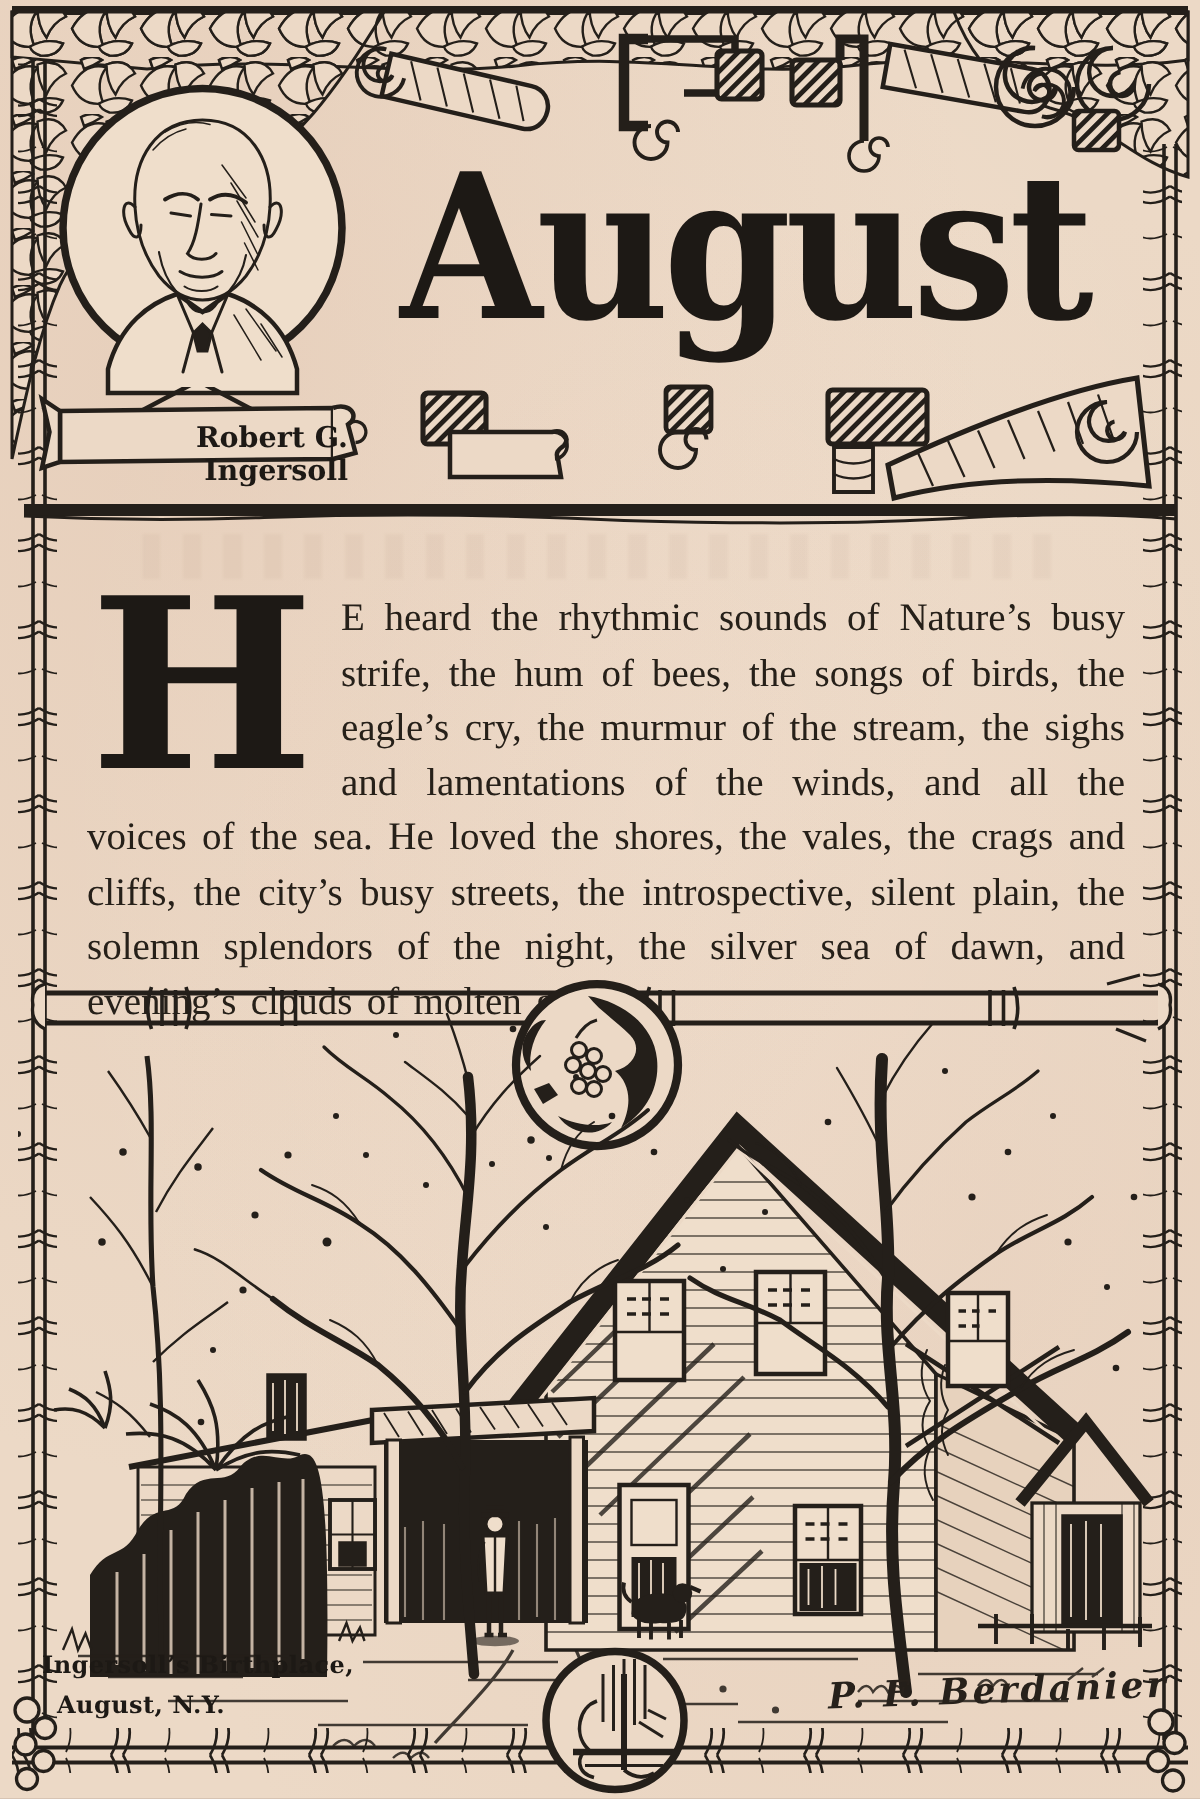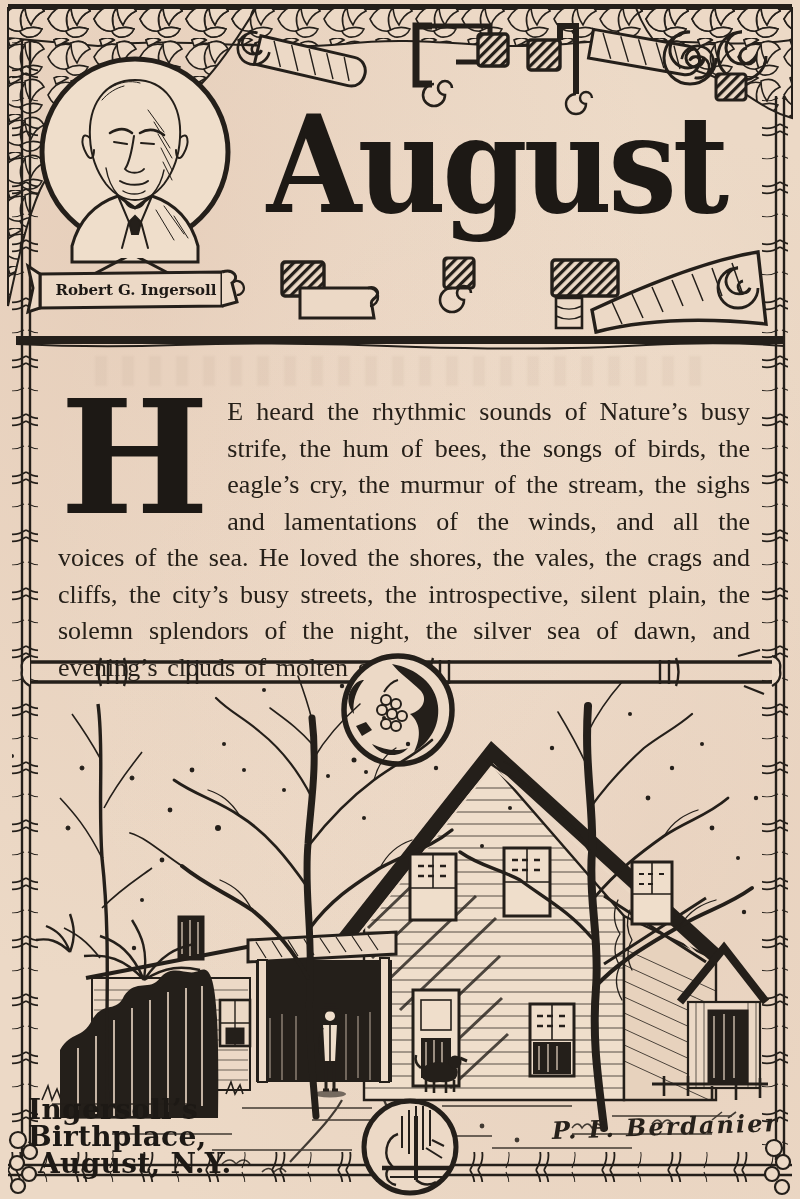--- a/index.html
+++ b/index.html
@@ -13,33 +13,33 @@
     font-family:"Liberation Serif", serif;color:#2a241e;
   }
   svg{position:absolute;left:0;top:0;}
   .abs{position:absolute;}
   .title{
     left:222px;top:86px;width:548px;height:180px;text-align:center;
     font-family:"DejaVu Serif", serif;font-weight:700;font-size:122px;line-height:160px;
     letter-spacing:-4px;color:#1d1915;transform:scaleY(1.1);
   }
   .banner-text{
-    left:40px;top:281px;width:192px;text-align:center;
-    font-family:"DejaVu Serif", serif;font-weight:700;font-size:15px;color:#1d1915;
+    left:40px;top:281px;width:192px;text-align:right;
+    font-family:"DejaVu Serif", serif;font-weight:700;font-size:19px;color:#1d1915;
     letter-spacing:0px;
   }
   .quote{left:58px;top:394px;width:692px;text-align:justify;
     font-size:26px;line-height:36.5px;word-spacing:3px;color:#262019;}
   .dropcap{float:left;font-family:"DejaVu Serif", serif;font-weight:700;
     font-size:158px;line-height:120px;height:140px;padding:4px 18px 0 2px;color:#1d1915;}
   .ghost{left:95px;top:356px;width:610px;height:30px;opacity:.55;
     background:repeating-linear-gradient(90deg, rgba(130,98,78,.10) 0 12px, transparent 12px 27px);
     filter:blur(1.2px);}
   .caption{left:28px;top:1096px;width:260px;
-    font-family:"DejaVu Serif", serif;font-weight:700;font-size:28px;line-height:27px;
+    font-family:"DejaVu Serif", serif;font-weight:700;font-size:16px;line-height:27px;
     color:#1d1915;letter-spacing:.3px;}
   .caption .l2{padding-left:10px;}
   .signature{left:548px;top:1112px;width:235px;text-align:center;
     font-family:"DejaVu Serif", serif;font-style:italic;font-weight:600;font-size:24px;
     letter-spacing:2px;color:#27211b;transform:rotate(-2deg);}
 </style>
 </head>
 <body>
 
 <div class="page">

